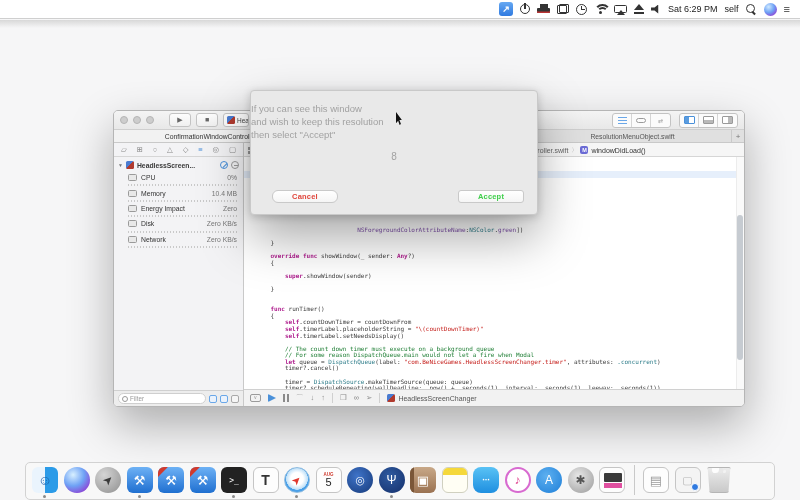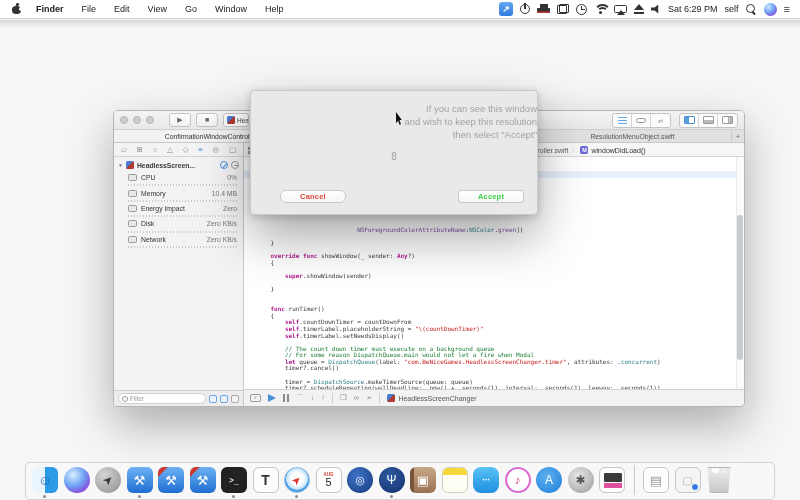--- a/index.html
+++ b/index.html
@@ -120,24 +120,24 @@
   .db-ic{display:inline-block;}
   .db-hide{width:11px;height:8px;border:1px solid #9a9a9a;border-radius:2px;position:relative;}
   .db-hide::after{content:"∨";position:absolute;left:2.5px;top:-1.5px;font-size:5px;color:#9a9a9a;}
   .db-bp{width:0;height:0;border-top:4px solid transparent;border-bottom:4px solid transparent;border-left:8px solid #4a90d9;border-radius:1px;}
   .db-pause{width:6px;height:8px;border-left:2px solid #8a8a8a;border-right:2px solid #8a8a8a;}
   .db-step{font-size:7.5px;color:#8a8a8a;line-height:8px;}
   .db-sep{width:1px;height:10px;background:#d0d0d0;}
   .db-target{display:flex;align-items:center;gap:3px;color:#555;}
   
   .dialog{position:absolute;left:250px;top:90px;width:288px;height:125px;background:#e9e9e9;border:1px solid #c9c9c9;border-radius:4px;box-shadow:0 22px 50px rgba(0,0,0,.35),0 2px 8px rgba(0,0,0,.18);z-index:20;}
-  .dlg-msg{padding-top:11px;text-align:right;font-size:9.5px;line-height:13px;color:#a2a2a2;}
+  .dlg-msg{padding-top:11px;text-align:left;font-size:9.5px;line-height:13px;color:#a2a2a2;}
   .dlg-count{position:absolute;left:0;top:60px;width:100%;text-align:center;font-size:10px;color:#a2a2a2;}
   .dlg-btn{position:absolute;bottom:11px;width:66px;height:13px;border:1px solid #c9c9c9;border-radius:3px;background:linear-gradient(#ffffff,#f5f5f5);font-size:7.5px;font-weight:bold;text-align:center;line-height:12px;letter-spacing:.2px;}
-  .dlg-cancel{left:29px;border-radius:6px;}
+  .dlg-cancel{left:21px;border-radius:6px;}
   .dlg-accept{right:13px;margin-top:9px;}
   .cursor{position:absolute;left:396px;top:112px;width:9px;height:13px;z-index:60;background:#111;clip-path:polygon(0 0,0 86%,24% 68%,40% 100%,55% 93%,38% 62%,65% 62%);filter:drop-shadow(0 0 1px #fff);}
   
   .dock{position:absolute;left:25px;bottom:0;width:750px;height:38px;background:rgba(247,247,247,.92);border:1px solid #d2d2d2;border-radius:5px;z-index:40;display:flex;align-items:flex-end;gap:3.5px;padding:3px 5px 5px 5px;}
   .dock-item{position:relative;width:28px;height:28px;flex:0 0 auto;display:flex;align-items:center;justify-content:center;}
   .di{width:26px;height:26px;border-radius:6px;display:flex;align-items:center;justify-content:center;font-size:13px;position:relative;overflow:hidden;}
   .run-dot{position:absolute;bottom:-4px;left:12px;width:3px;height:3px;border-radius:50%;background:#8a8a8a;}
   .dock-divider{width:1px;height:30px;background:#c9c9c9;margin:0 4px;flex:0 0 auto;align-self:center;}
   .di-finder{background:linear-gradient(90deg,#eaf4fd 50%,#2b9be8 50%);color:#1b5ea8;font-size:14px;}
   .di-siri{border-radius:50%;background:radial-gradient(circle at 35% 30%,#d8f0ff,#6fa2f5 45%,#8a4bd8 78%,#37276e);}
@@ -168,26 +168,20 @@
   .di-docstack{background:#fdfdfd;border:1px solid #c5c5c5;color:#9a9a9a;font-size:13px;}
   .di-downloads{background:#f4f4f4;border:1px solid #c5c5c5;color:#b5b5b5;font-size:11px;}
   .dl-badge{position:absolute;right:1px;bottom:1px;width:8px;height:8px;border-radius:50%;background:#2f7ae0;border:1px solid #fff;}
   .di-trash{background:linear-gradient(#ececec,#c9c9c9);border:1px solid #b5b5b5;border-radius:3px 3px 6px 6px;clip-path:polygon(6% 0,94% 0,86% 100%,14% 100%);}
   .di-trash::before{content:"";position:absolute;left:5px;top:-2px;width:7px;height:7px;background:#fdfdfd;border-radius:50% 40% 50% 40%;box-shadow:5px 1px 0 -1px #e8e8e8,9px 2px 0 -2px #f2f2f2;}
 </style>
 </head>
 <body>
 
 <div class="menubar">
-  <div class="mb-left">
-    <span class="apple-logo">
-        <span class="apple-leaf"></span>
-      </span>
-    <span><span class="mb-item bold">Finder</span><span class="mb-item">File</span><span class="mb-item">Edit</span><span class="mb-item">View</span><span class="mb-item">Go</span><span class="mb-item">Window</span><span class="mb-item">Help</span></span>
-  </div>
   <div class="mb-right">
     <span class="st ic-screenshare">↗</span>
     <span class="st ic-power"></span>
     <span class="st ic-printer"></span>
     <span class="st ic-spaces"></span>
     <span class="st ic-tm"></span>
     <span class="st ic-wifi">
         <span class="dot"></span>
       </span>
     <span class="st ic-airplay"></span>

